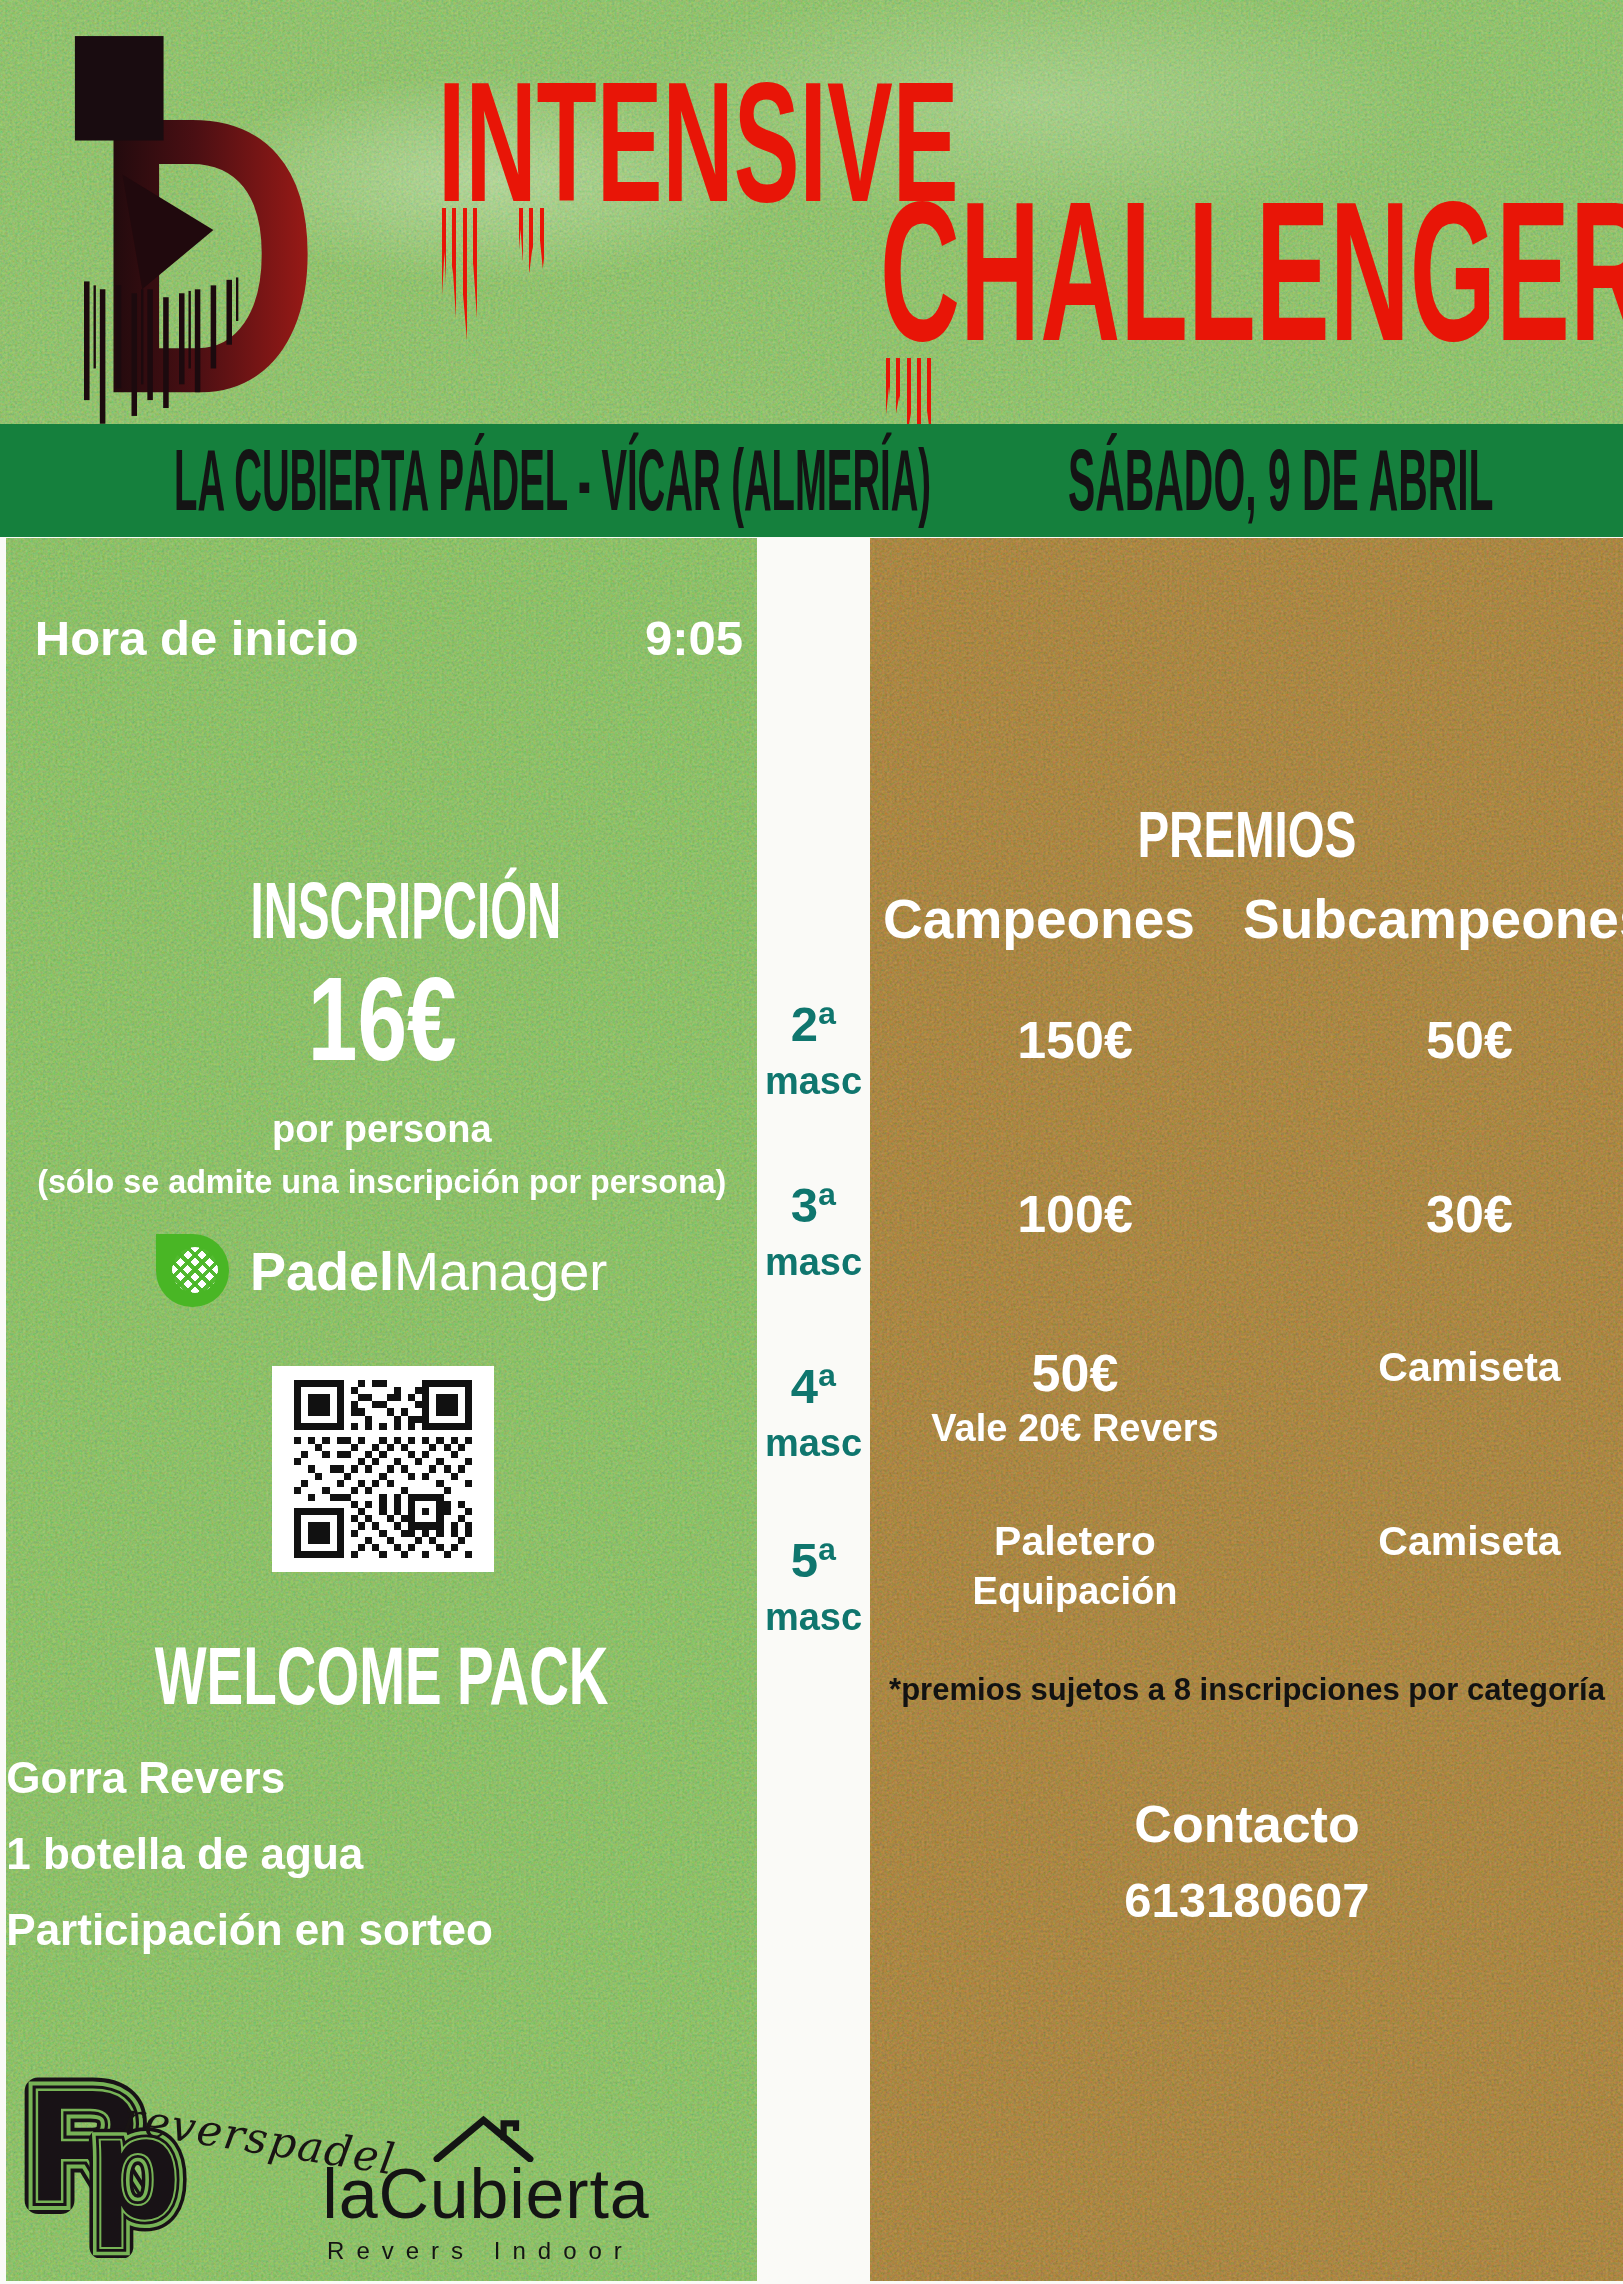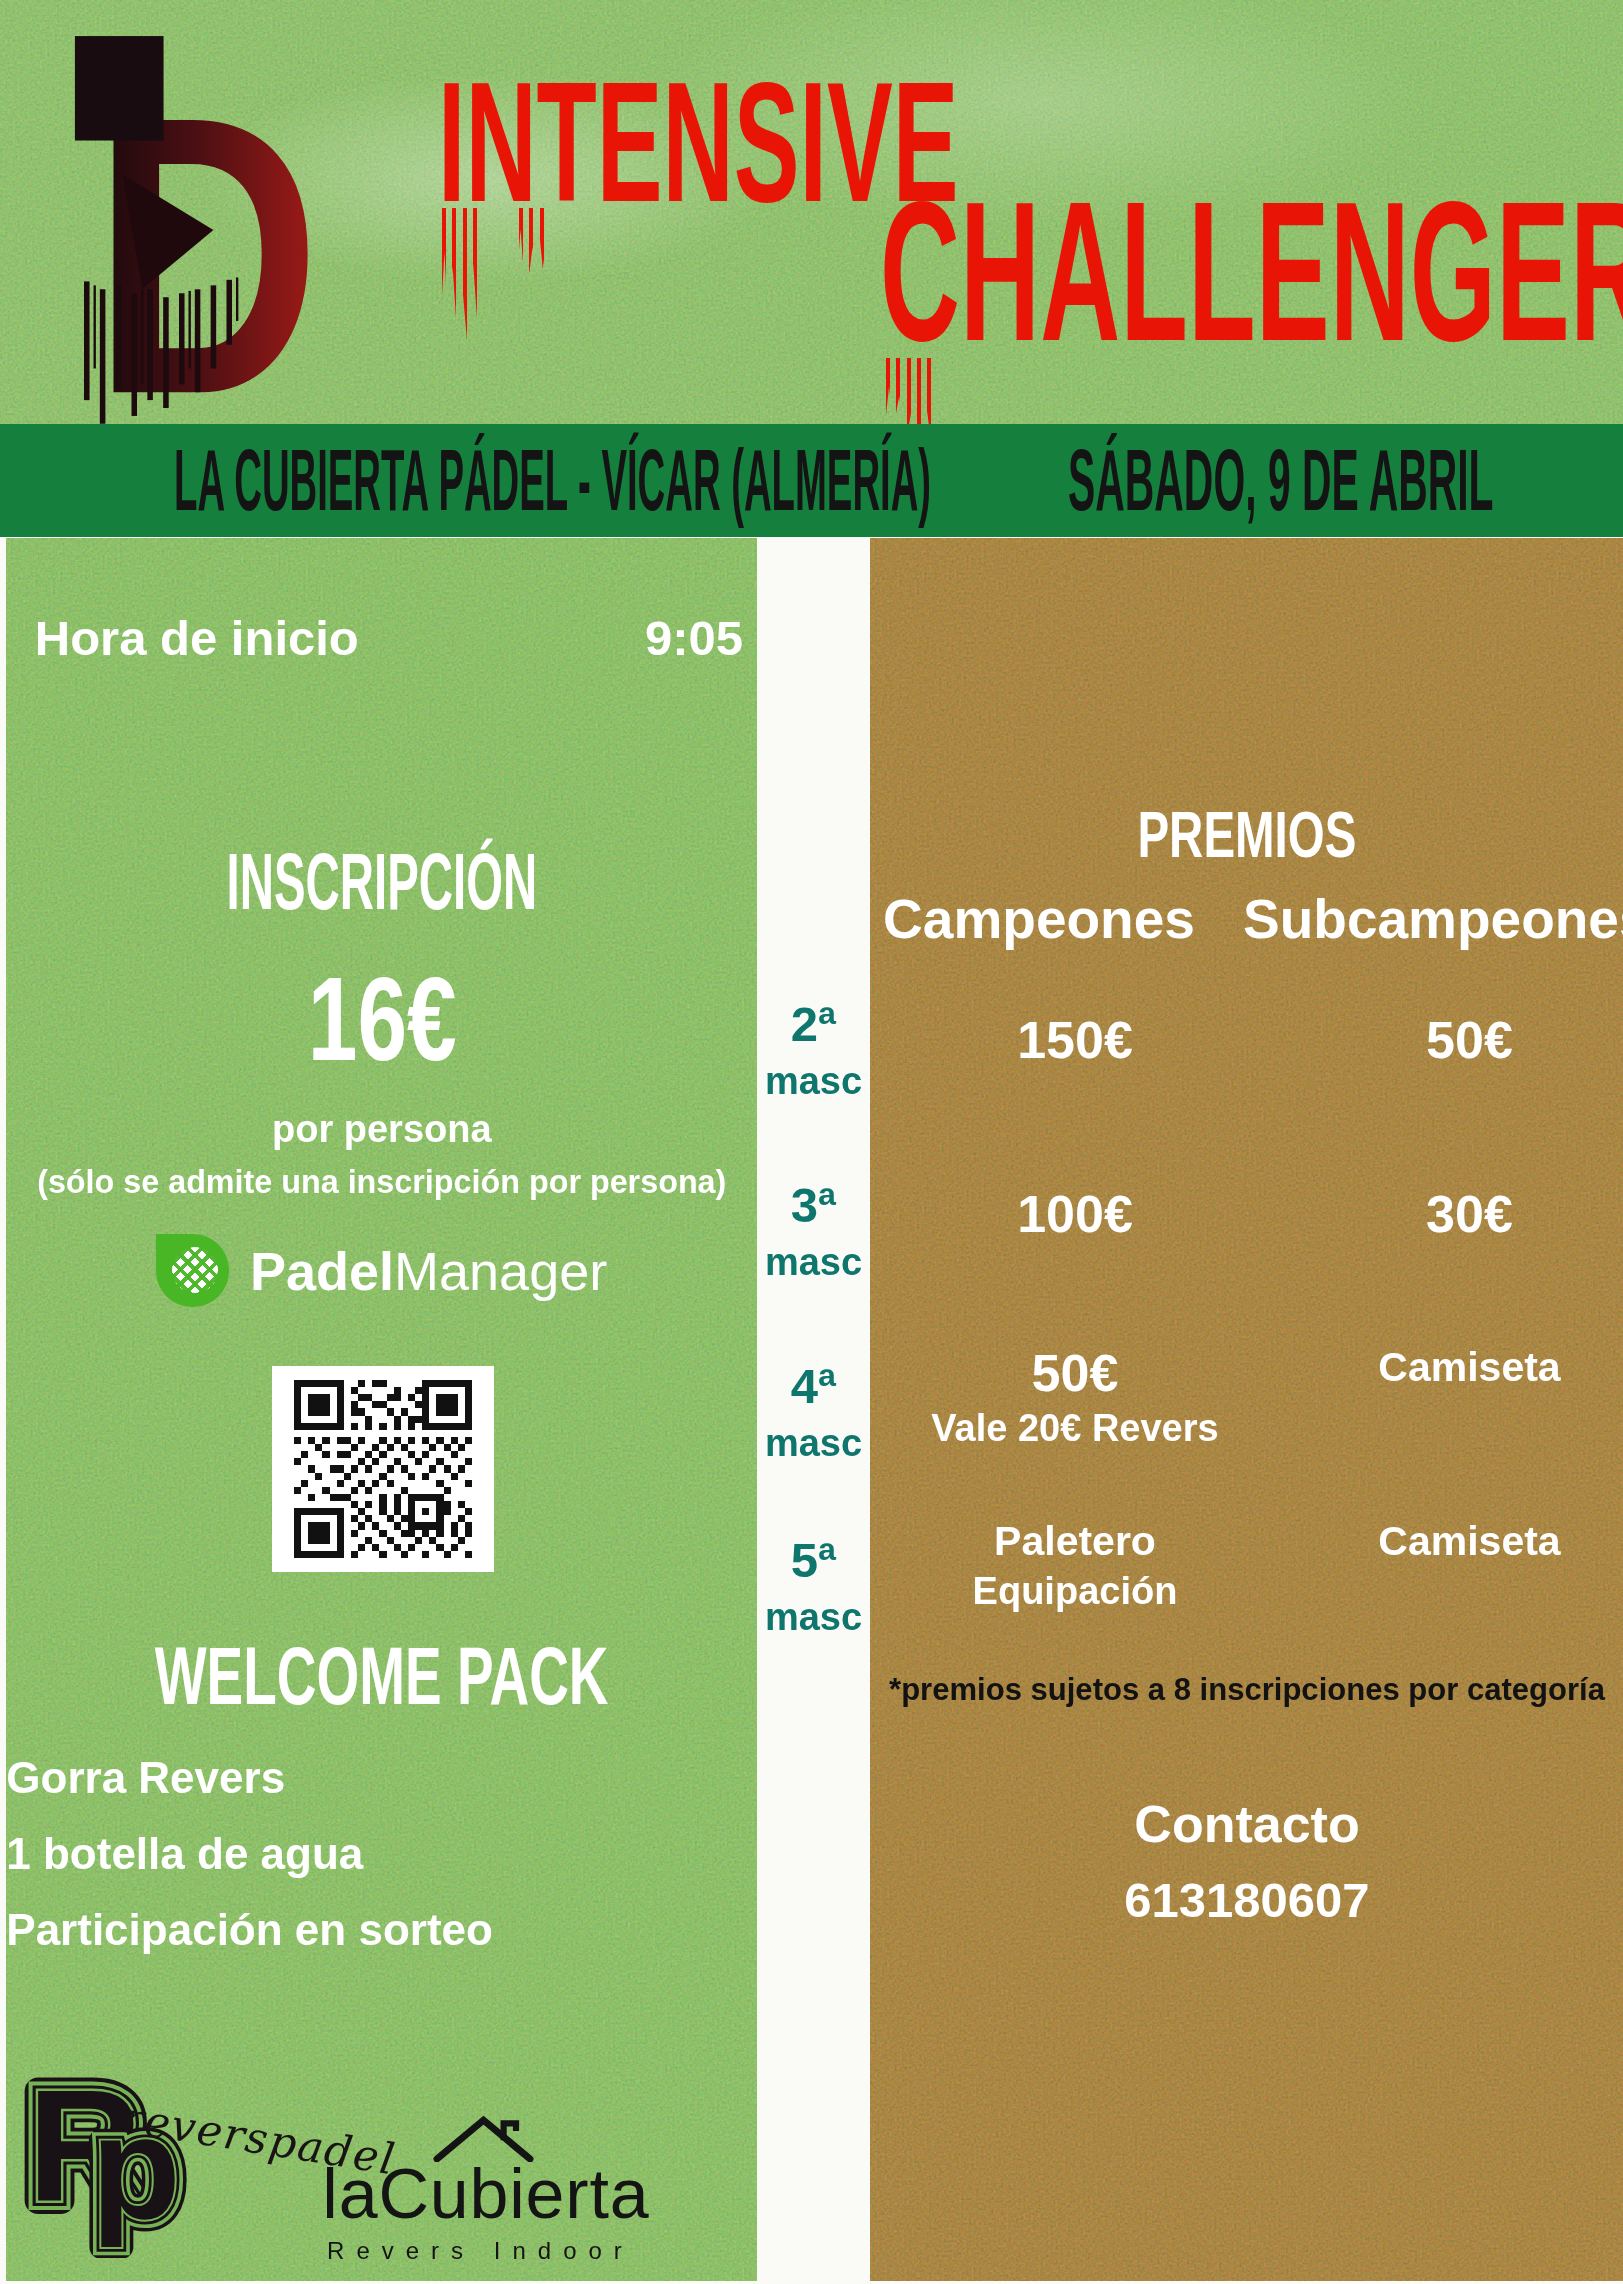--- a/index.html
+++ b/index.html
@@ -30,21 +30,21 @@
     white-space:nowrap;transform-origin:left center;line-height:1;}
   .venue{left:174px;transform:translateY(-52%) scaleX(0.44);}
   .bdate{left:1068px;transform:translateY(-52%) scaleX(0.47);}
   
   .hc{position:absolute;left:0;width:100%;text-align:center;color:#fff;font-weight:bold;line-height:1;white-space:nowrap;}
   .sx{display:inline-block;white-space:nowrap;}
   
   .sched{position:absolute;left:0;width:100%;padding:0 14.3px 0 28.5px;box-sizing:border-box;display:flex;
     justify-content:space-between;color:#fff;font-weight:bold;font-size:49px;line-height:1;white-space:nowrap;}
   .s1{top:76px;} .s2{top:163px;}
-  .insc{top:304px;font-size:79px;} .insc .sx{transform:scaleX(0.60);}
+  .insc{top:333px;font-size:79px;padding-left:24px;} .insc .sx{transform:scaleX(0.60);}
   .price{top:421px;font-size:119px;} .price .sx{transform:scaleX(0.75);}
   .pper{top:572px;font-size:38px;}
   .restrict{top:626px;font-size:34px;} .restrict .sx{transform:scaleX(0.95);}
   .pm-row{position:absolute;top:696px;left:0;width:100%;display:flex;justify-content:center;align-items:center;gap:20.6px;}
   .pm-pin{width:73px;height:73px;background:#49b625;border-radius:0 36px 36px 36px;position:relative;flex:none;}
   .pm-pin .inner{position:absolute;left:16px;top:12.7px;width:46px;height:46px;border-radius:50%;
     background:repeating-linear-gradient(45deg,rgba(73,182,37,.95) 0 4px,rgba(0,0,0,0) 4px 10.3px),
                repeating-linear-gradient(-45deg,rgba(73,182,37,.95) 0 4px,rgba(0,0,0,0) 4px 10.3px),#fff;}
   .pm-text{color:#fff;font-size:54px;line-height:1;white-space:nowrap;}
   .pm-text .b{font-weight:bold;} .pm-text .l{font-weight:normal;}

